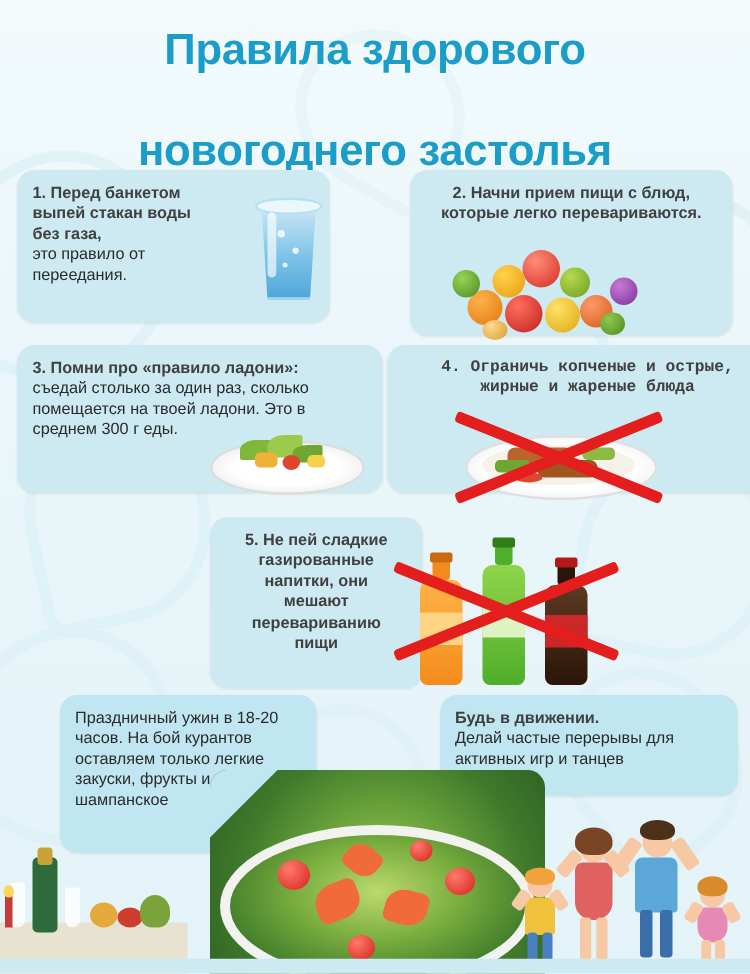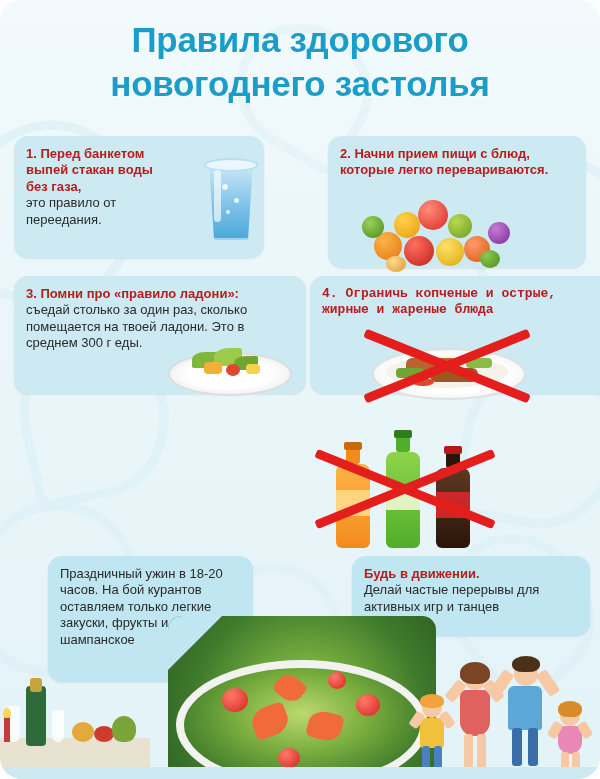--- a/index.html
+++ b/index.html
@@ -12,21 +12,20 @@
     font-family: "Liberation Sans", sans-serif;
     background: #ffffff;
     overflow: hidden;
   }
   .poster {
     position: relative;
     width: 600px;
     height: 779px;
     background: linear-gradient(180deg, #f2fafc 0%, #eaf6fa 40%, #e3f3f8 100%);
     overflow: hidden;
-    border-radius: 22px;
   }
   
   .bg-swirl {
     position: absolute;
     border: 9px solid #dcf0f6;
     border-radius: 50% 50% 50% 10%;
     opacity: .75;
   }
   .s1 { left: -40px; top: 120px; width: 160px; height: 170px; transform: rotate(18deg); }
   .s2 { left: 20px; top: 330px; width: 130px; height: 150px; transform: rotate(-12deg); }
@@ -41,21 +40,21 @@
     position: relative;
     text-align: center;
     padding-top: 18px;
     color: #1a9ec9;
     font-weight: bold;
     font-size: 35px;
     line-height: 1.25;
     letter-spacing: -0.3px;
     text-shadow: 1px 1px 0 #ffffff;
   }
-  .title .l2 { display: block; }
+  .title .l2 { display: block; margin-top: 37px; }
 
   .card {
     position: absolute;
     background: #cdeaf3;
     border-radius: 14px;
     box-shadow: 0 1px 2px rgba(0,0,0,.08);
   }
   .card .txt {
     color: #2a2a2a;
     font-size: 13px;
@@ -67,23 +66,23 @@
   #card1 { left: 14px;  top: 136px; width: 250px; height: 122px; }
   #card2 { left: 328px; top: 136px; width: 258px; height: 132px; }
   #card3 { left: 14px;  top: 276px; width: 292px; height: 118px; }
   #card4 { left: 310px; top: 276px; width: 320px; height: 118px; font-family: Liberation Mono, monospace; }
   #card5 { left: 168px; top: 414px; width: 170px; height: 136px; }
   #card6 { left: 48px;  top: 556px; width: 205px; height: 126px; background:#bfe6f1; }
   #card7 { left: 352px; top: 556px; width: 238px; height: 80px; background:#bfe6f1; }
 
   .card-title {
     font-weight: bold;
-    color: #b91c1c;
-  }
-  .center-text { text-align: left; }
+    color: #404040;
+  }
+  .center-text { text-align: center; }
 
   
   .illus { position: absolute; }
 
   
   #glass { left: 196px; top: 150px; width: 66px; height: 100px; }
   .glass-body {
     position: absolute; left: 10px; top: 12px;
     width: 46px; height: 74px;
     background: linear-gradient(180deg,#cfe9f7 0%, #7fc3e8 55%, #4ea8d8 100%);
@@ -278,20 +277,30 @@
     <div class="meat" style="left:58px;top:38px;width:48px;height:14px;background:#a2561f;"></div>
     <div class="veg" style="left:24px;top:38px;width:28px;height:10px;background:#6fa633;"></div>
     <div class="veg" style="left:94px;top:28px;width:26px;height:10px;background:#8cbb45;"></div>
     <div class="veg" style="left:40px;top:48px;width:22px;height:8px;background:#e0452f;border-radius:50%;"></div>
     <div class="cross">
       <span class="a"></span>
         <span class="b"></span>
     </div>
   </div>
 
+  <div class="card" id="card5">
+    <div class="txt center-text">
+      <span class="card-title">5. Не пей сладкие</span><br>
+      <span class="card-title">газированные</span><br>
+      <span class="card-title">напитки, они</span><br>
+      <span class="card-title">мешают</span><br>
+      <span class="card-title">перевариванию</span><br>
+      <span class="card-title">пищи</span>
+    </div>
+  </div>
 
   <div class="illus" id="bottles">
     <div class="bottle" style="left:6px;height:84px;background:linear-gradient(180deg,#ffb347,#f38b1c);">
       <div class="neck" style="background:#f38b1c;"></div>
       <div class="cap" style="background:#c96a0e;"></div>
       <div class="label" style="top:26px;background:#ffd98a;"></div>
     </div>
     <div class="bottle" style="left:56px;height:96px;background:linear-gradient(180deg,#8fd44a,#4fae2a);">
       <div class="neck" style="background:#4fae2a;"></div>
       <div class="cap" style="background:#2f7d18;"></div>

